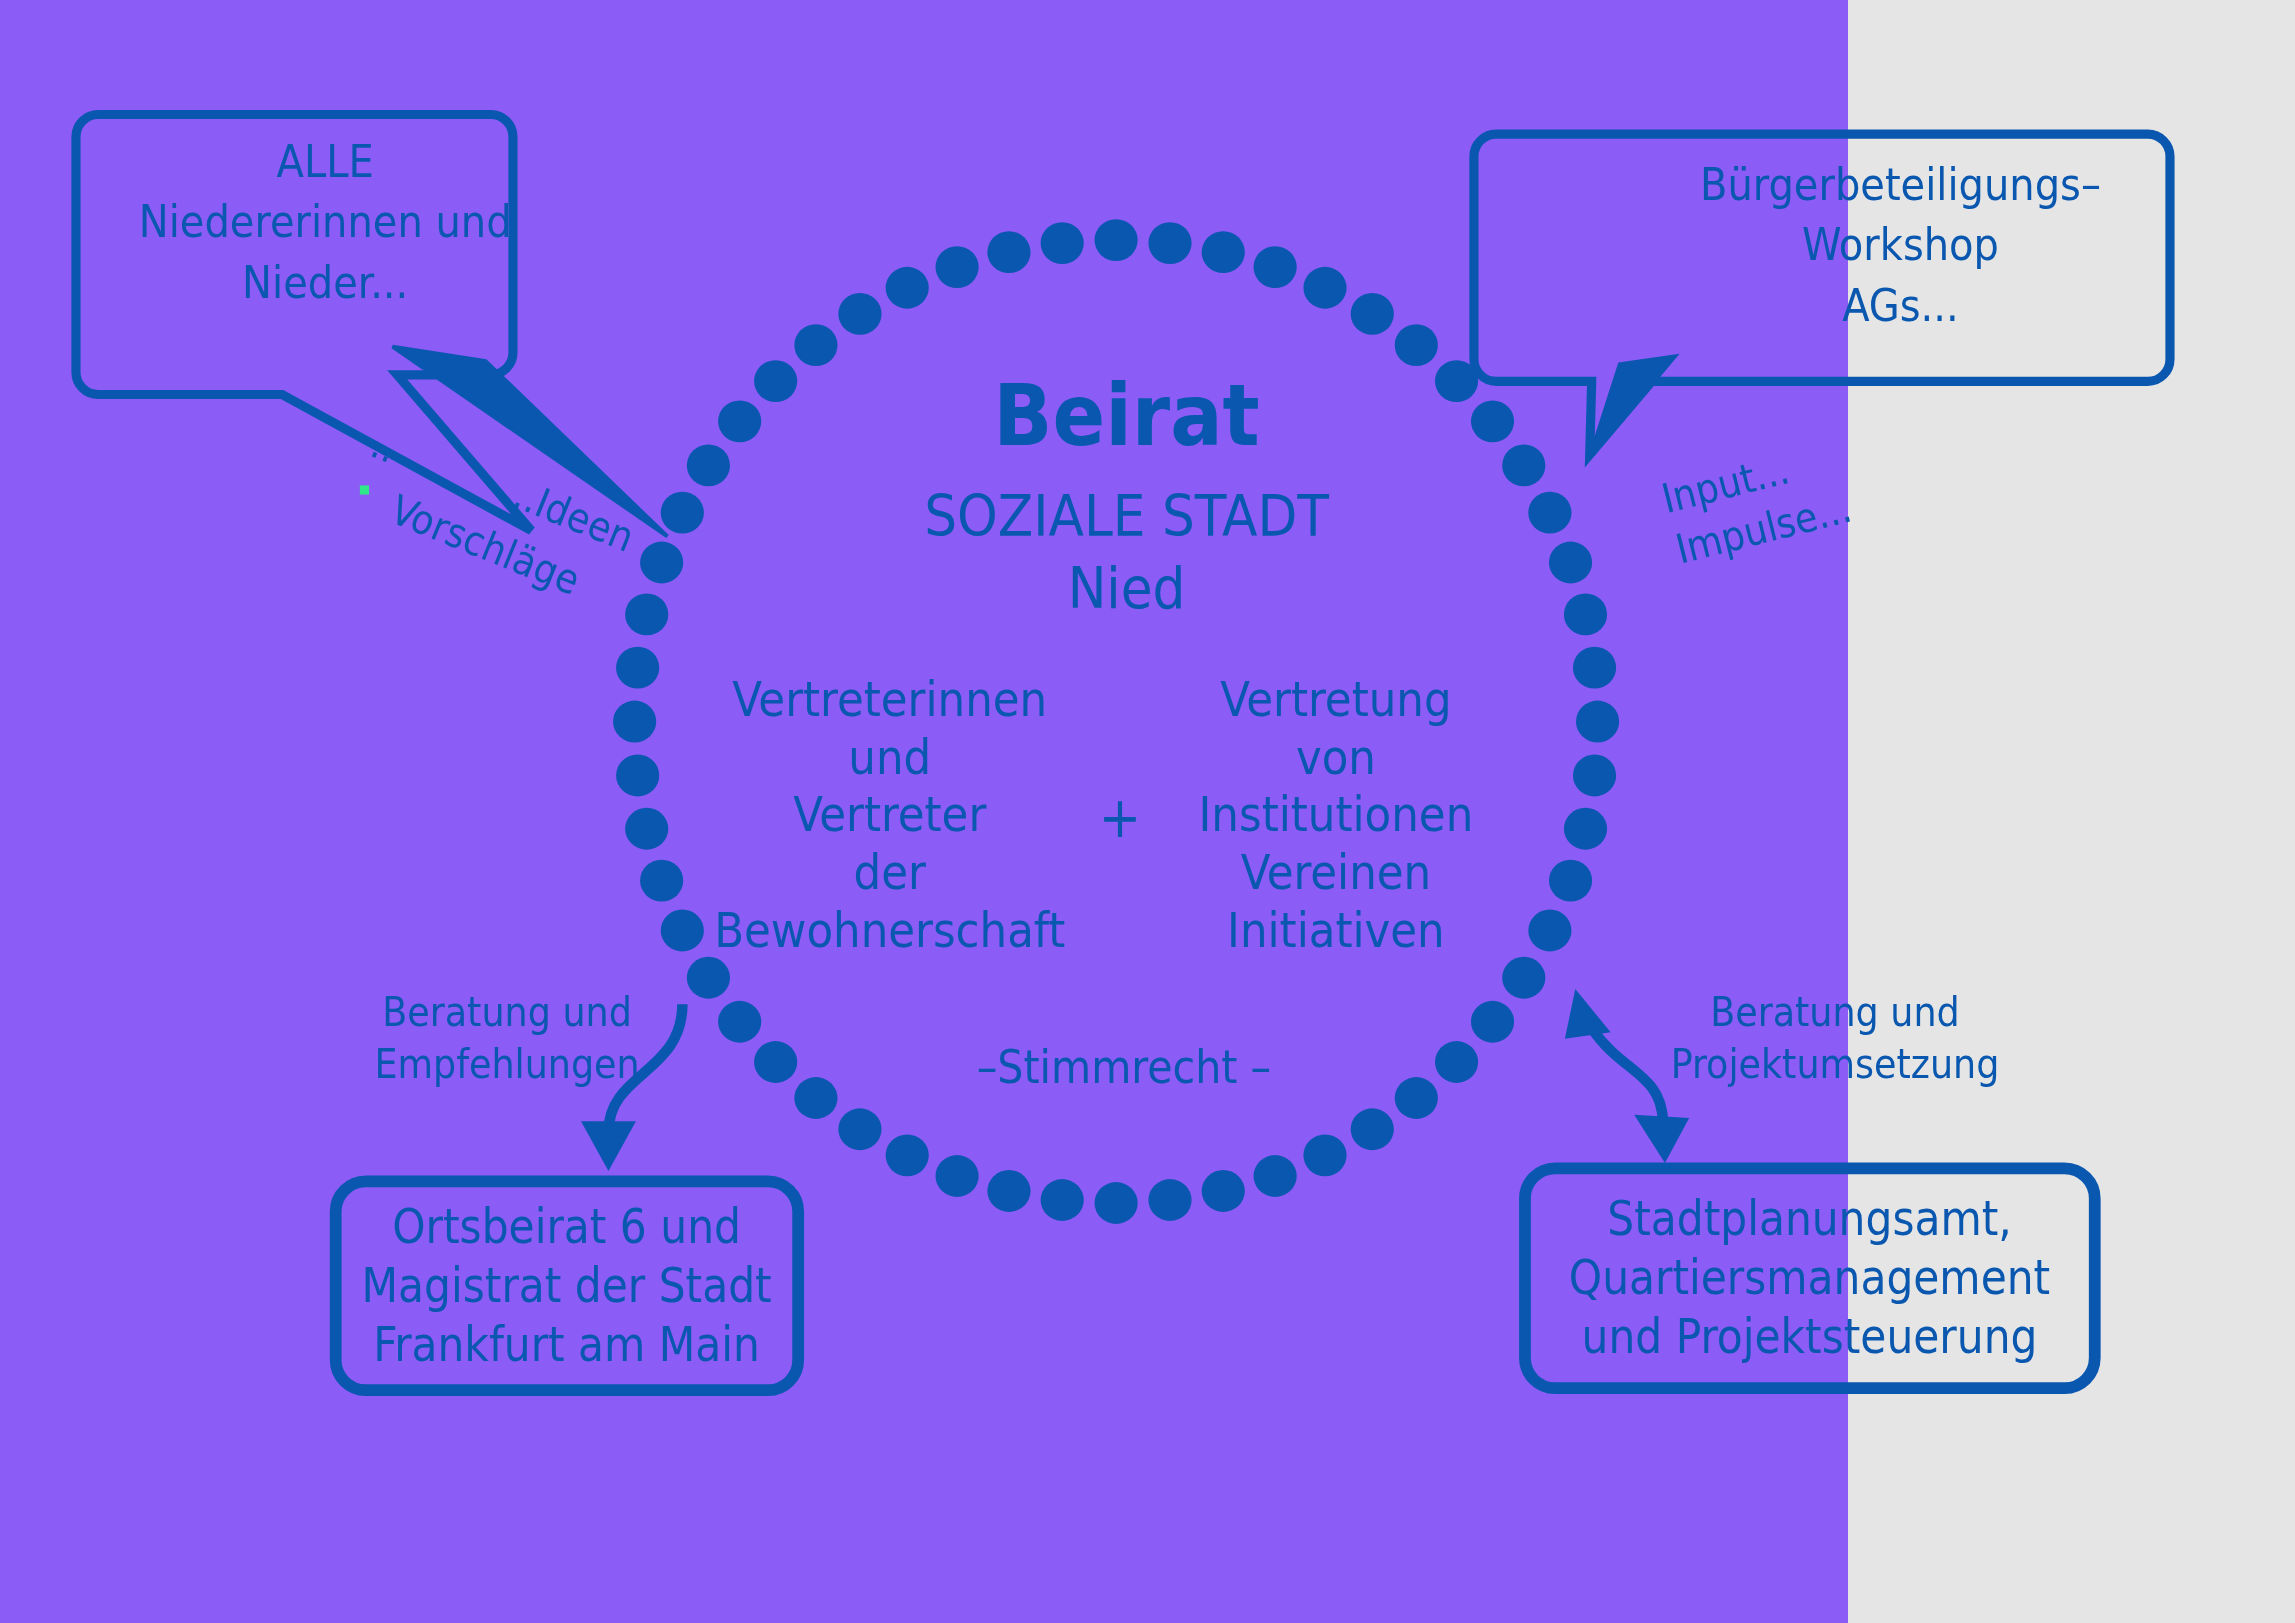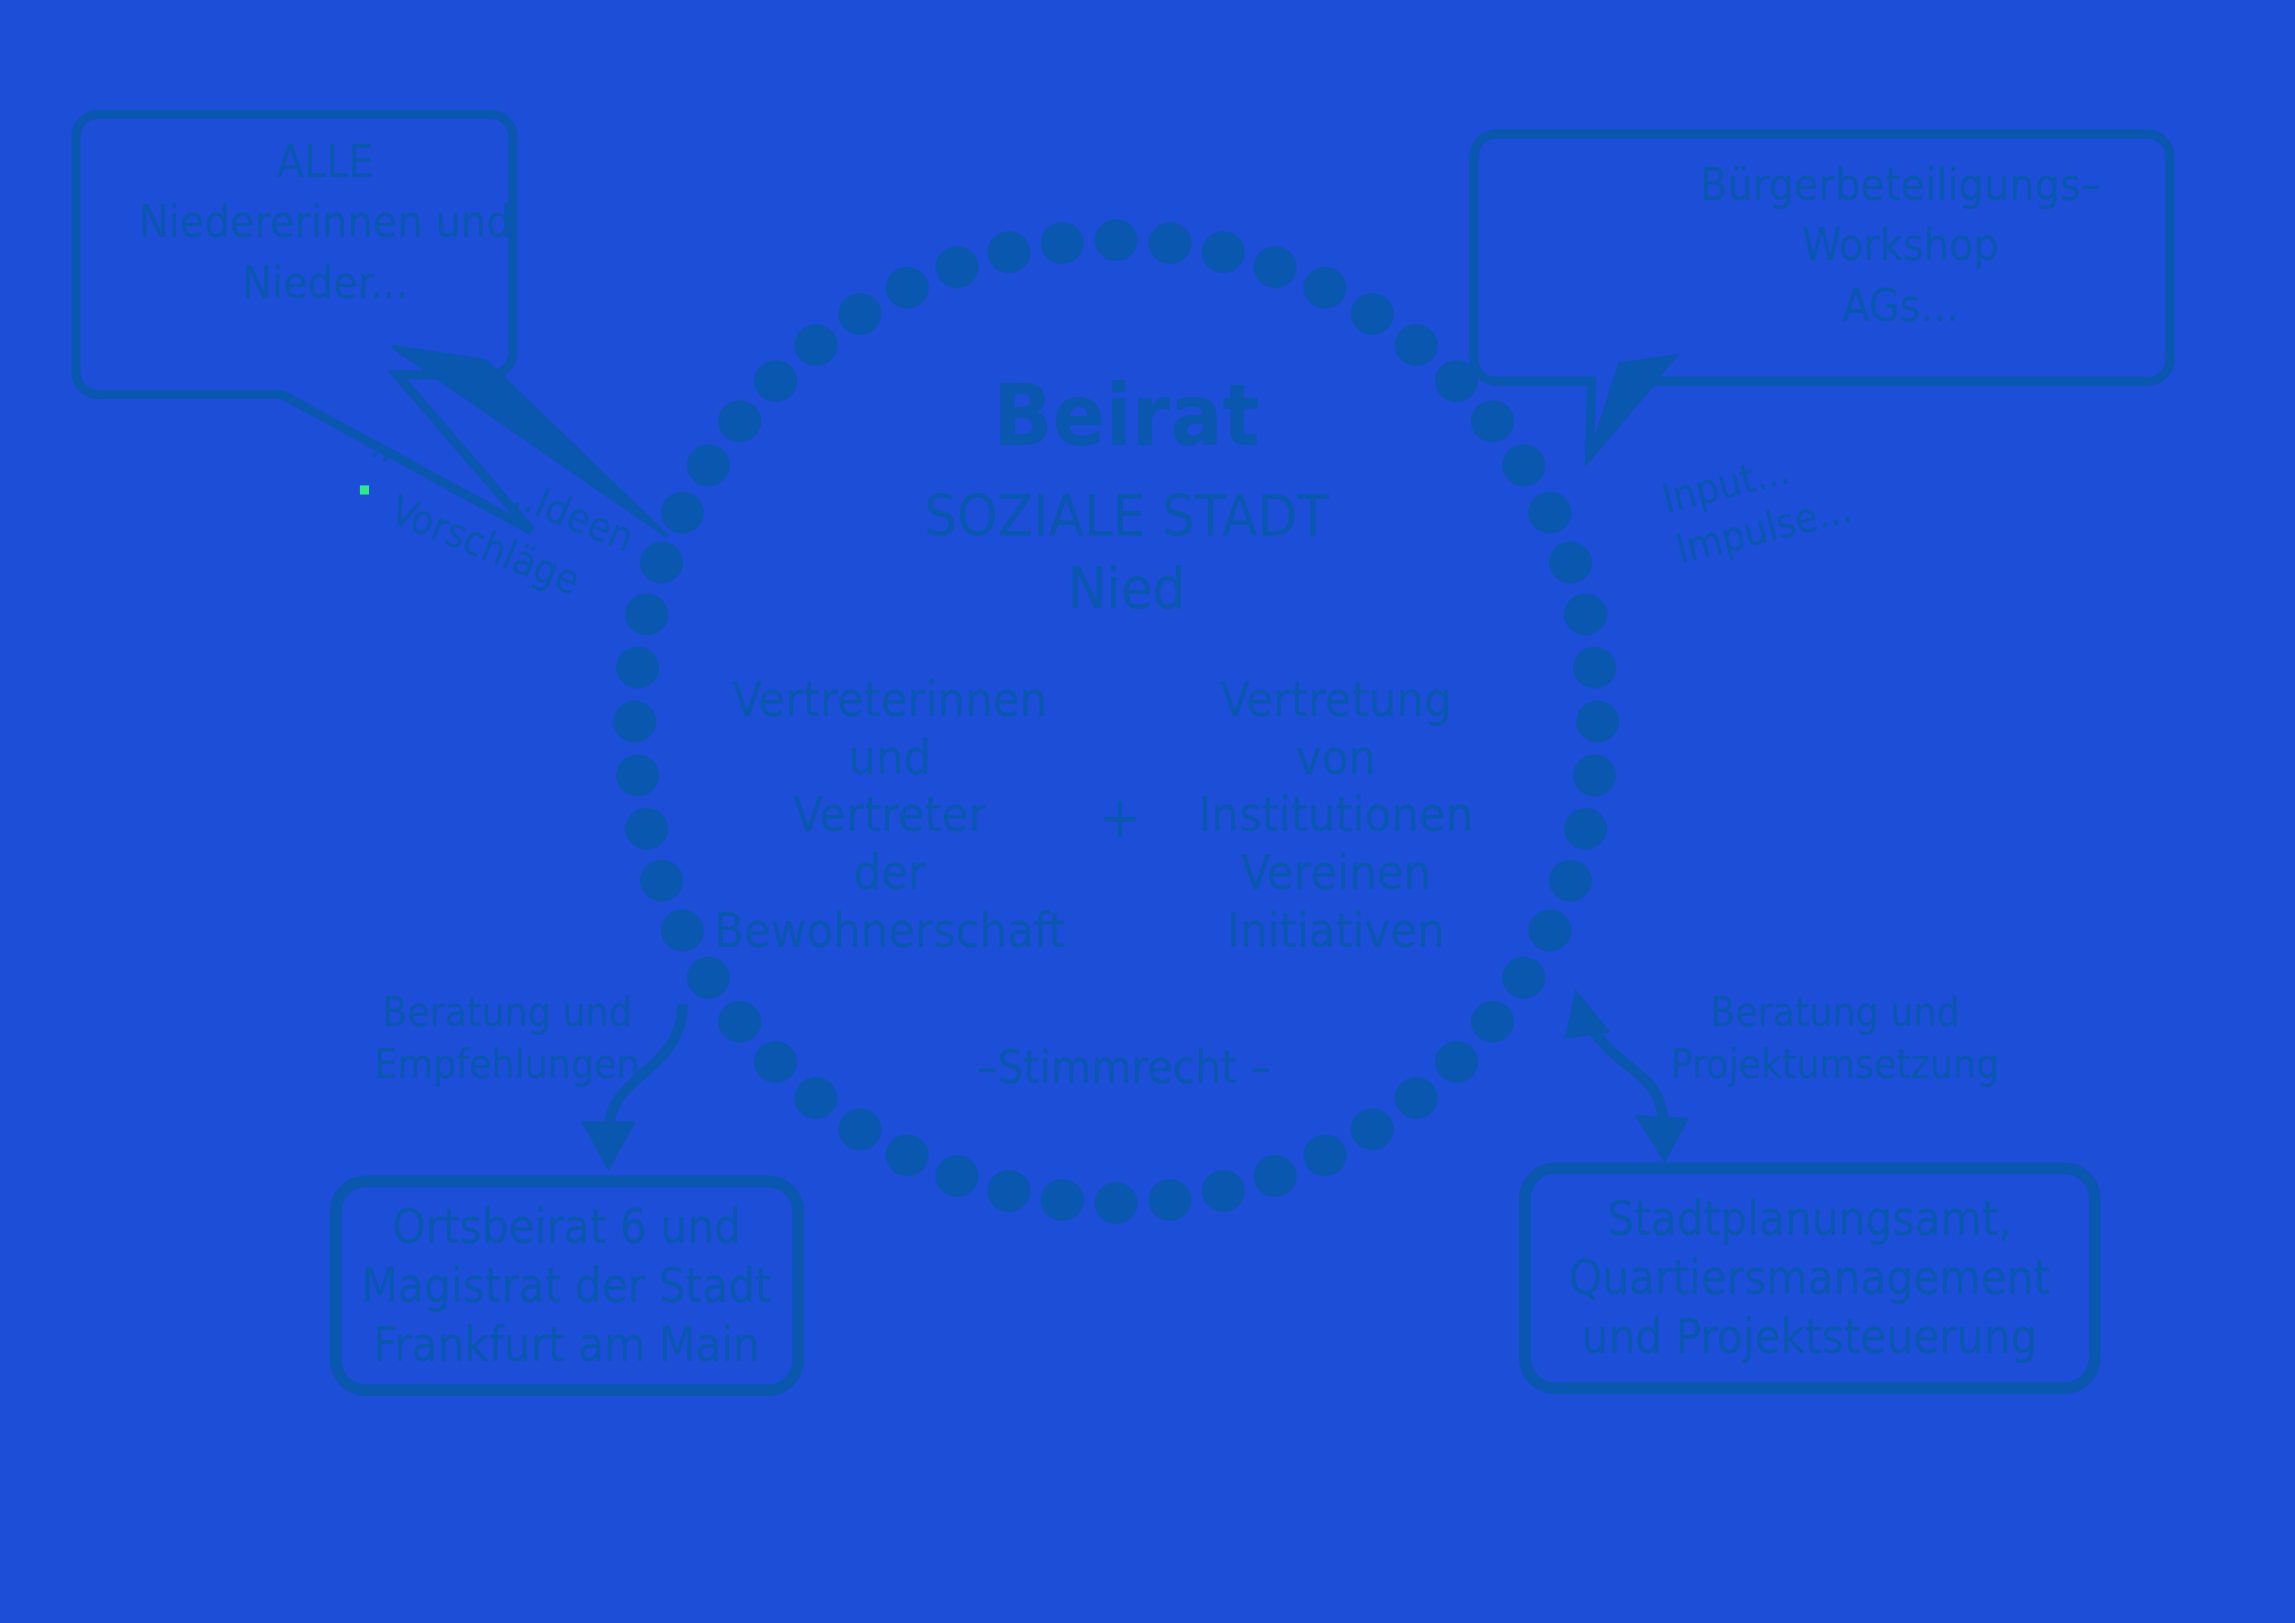--- a/index.html
+++ b/index.html
@@ -8,23 +8,23 @@
     background: #e5e5e5;
   }
   body {
     width: 2295px;
     height: 1623px;
     overflow: hidden;
     font-family: "DejaVu Sans", "Liberation Sans", sans-serif;
   }
   #stage {
     position: relative;
-    width: 2295px;
+    width: 1848px;
     height: 1623px;
-    background: #1d4ed8;
+    background: #8b5cf6;
   }
   #diagram-svg {
     position: absolute;
     left: 0; top: 0;
     width: 2295px;
     height: 1623px;
   }
   .svg-text {
     font-family: "DejaVu Sans Condensed", "DejaVu Sans", "Liberation Sans", sans-serif;
     font-stretch: condensed;

